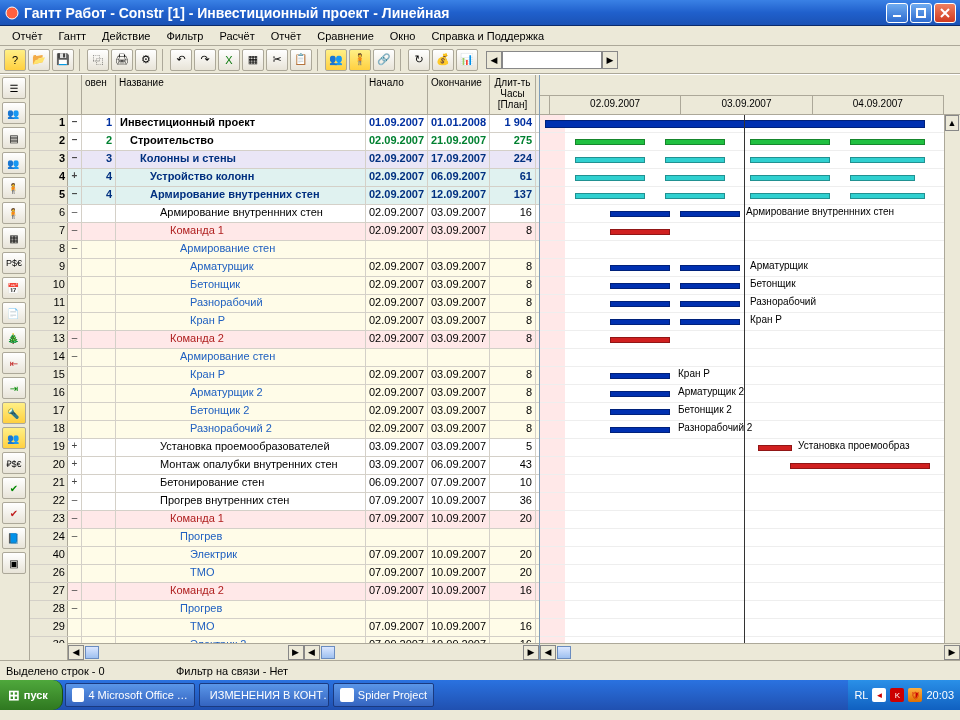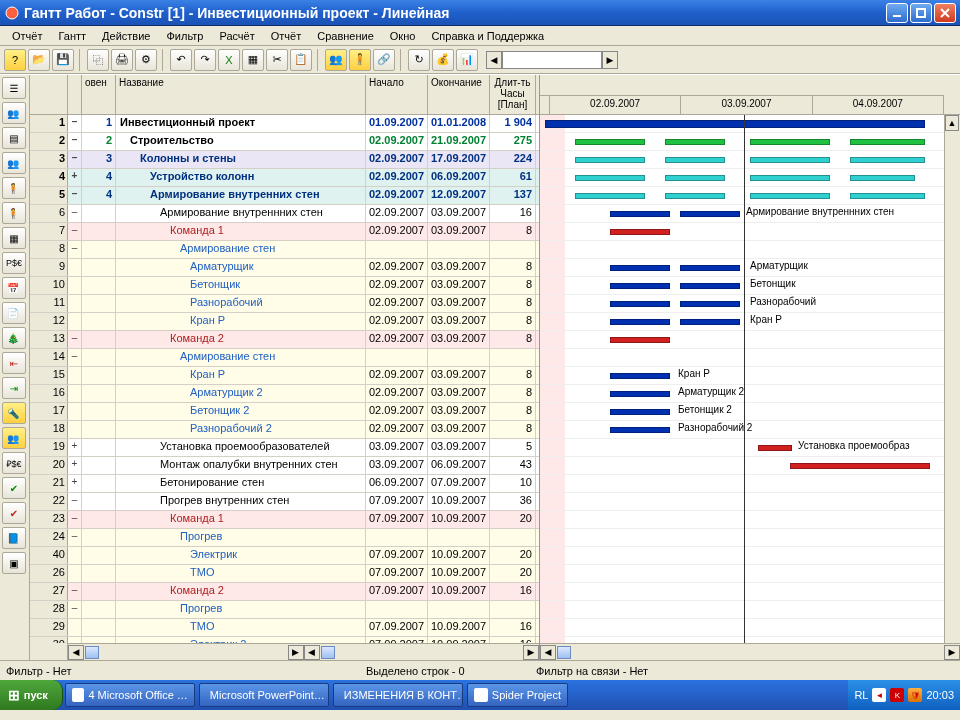--- a/index.html
+++ b/index.html
@@ -818,33 +818,31 @@
         <div class="hscroll-btn">◀</div>
         <div class="hscroll-thumb"></div>
         <div style="flex:1"></div>
         <div class="hscroll-btn">▶</div>
       </div>
     </div>
   </div>
 </div>
 
 <div class="statusbar">
-  <div class="seg" style="width:360px">Фильтр -   Нет</div>
   <div class="seg" style="width:170px">Выделено строк -   0</div>
   <div class="seg">Фильтр на связи -   Нет</div>
 </div>
 
 <div class="taskbar">
   <div class="start-btn">
     <span style="font-size:14px;margin-right:4px">⊞</span>
     <span>пуск</span>
   </div>
   <div id="task-btns" style="display:flex">
       <div class="task-btn"><span style="width:14px;height:14px;background:#fff;border-radius:2px;margin-right:4px;display:inline-block"></span>4 Microsoft Office …</div>
-      <div class="task-btn"><span style="width:14px;height:14px;background:#fff;border-radius:2px;margin-right:4px;display:inline-block"></span>Microsoft PowerPoint…</div>
       <div class="task-btn"><span style="width:14px;height:14px;background:#fff;border-radius:2px;margin-right:4px;display:inline-block"></span>ИЗМЕНЕНИЯ В КОНТ…</div>
       <div class="task-btn"><span style="width:14px;height:14px;background:#fff;border-radius:2px;margin-right:4px;display:inline-block"></span>Spider Project</div>
     </div>
   <div class="tray">
     <span>RL</span>
     <div class="small-ico">◄</div>
     <div class="small-ico" style="background:#c00;color:#fff">K</div>
     <div class="small-ico" style="background:linear-gradient(#ffb040,#e07000)">🛡</div>
     <span class="clock">20:03</span>
   </div>

